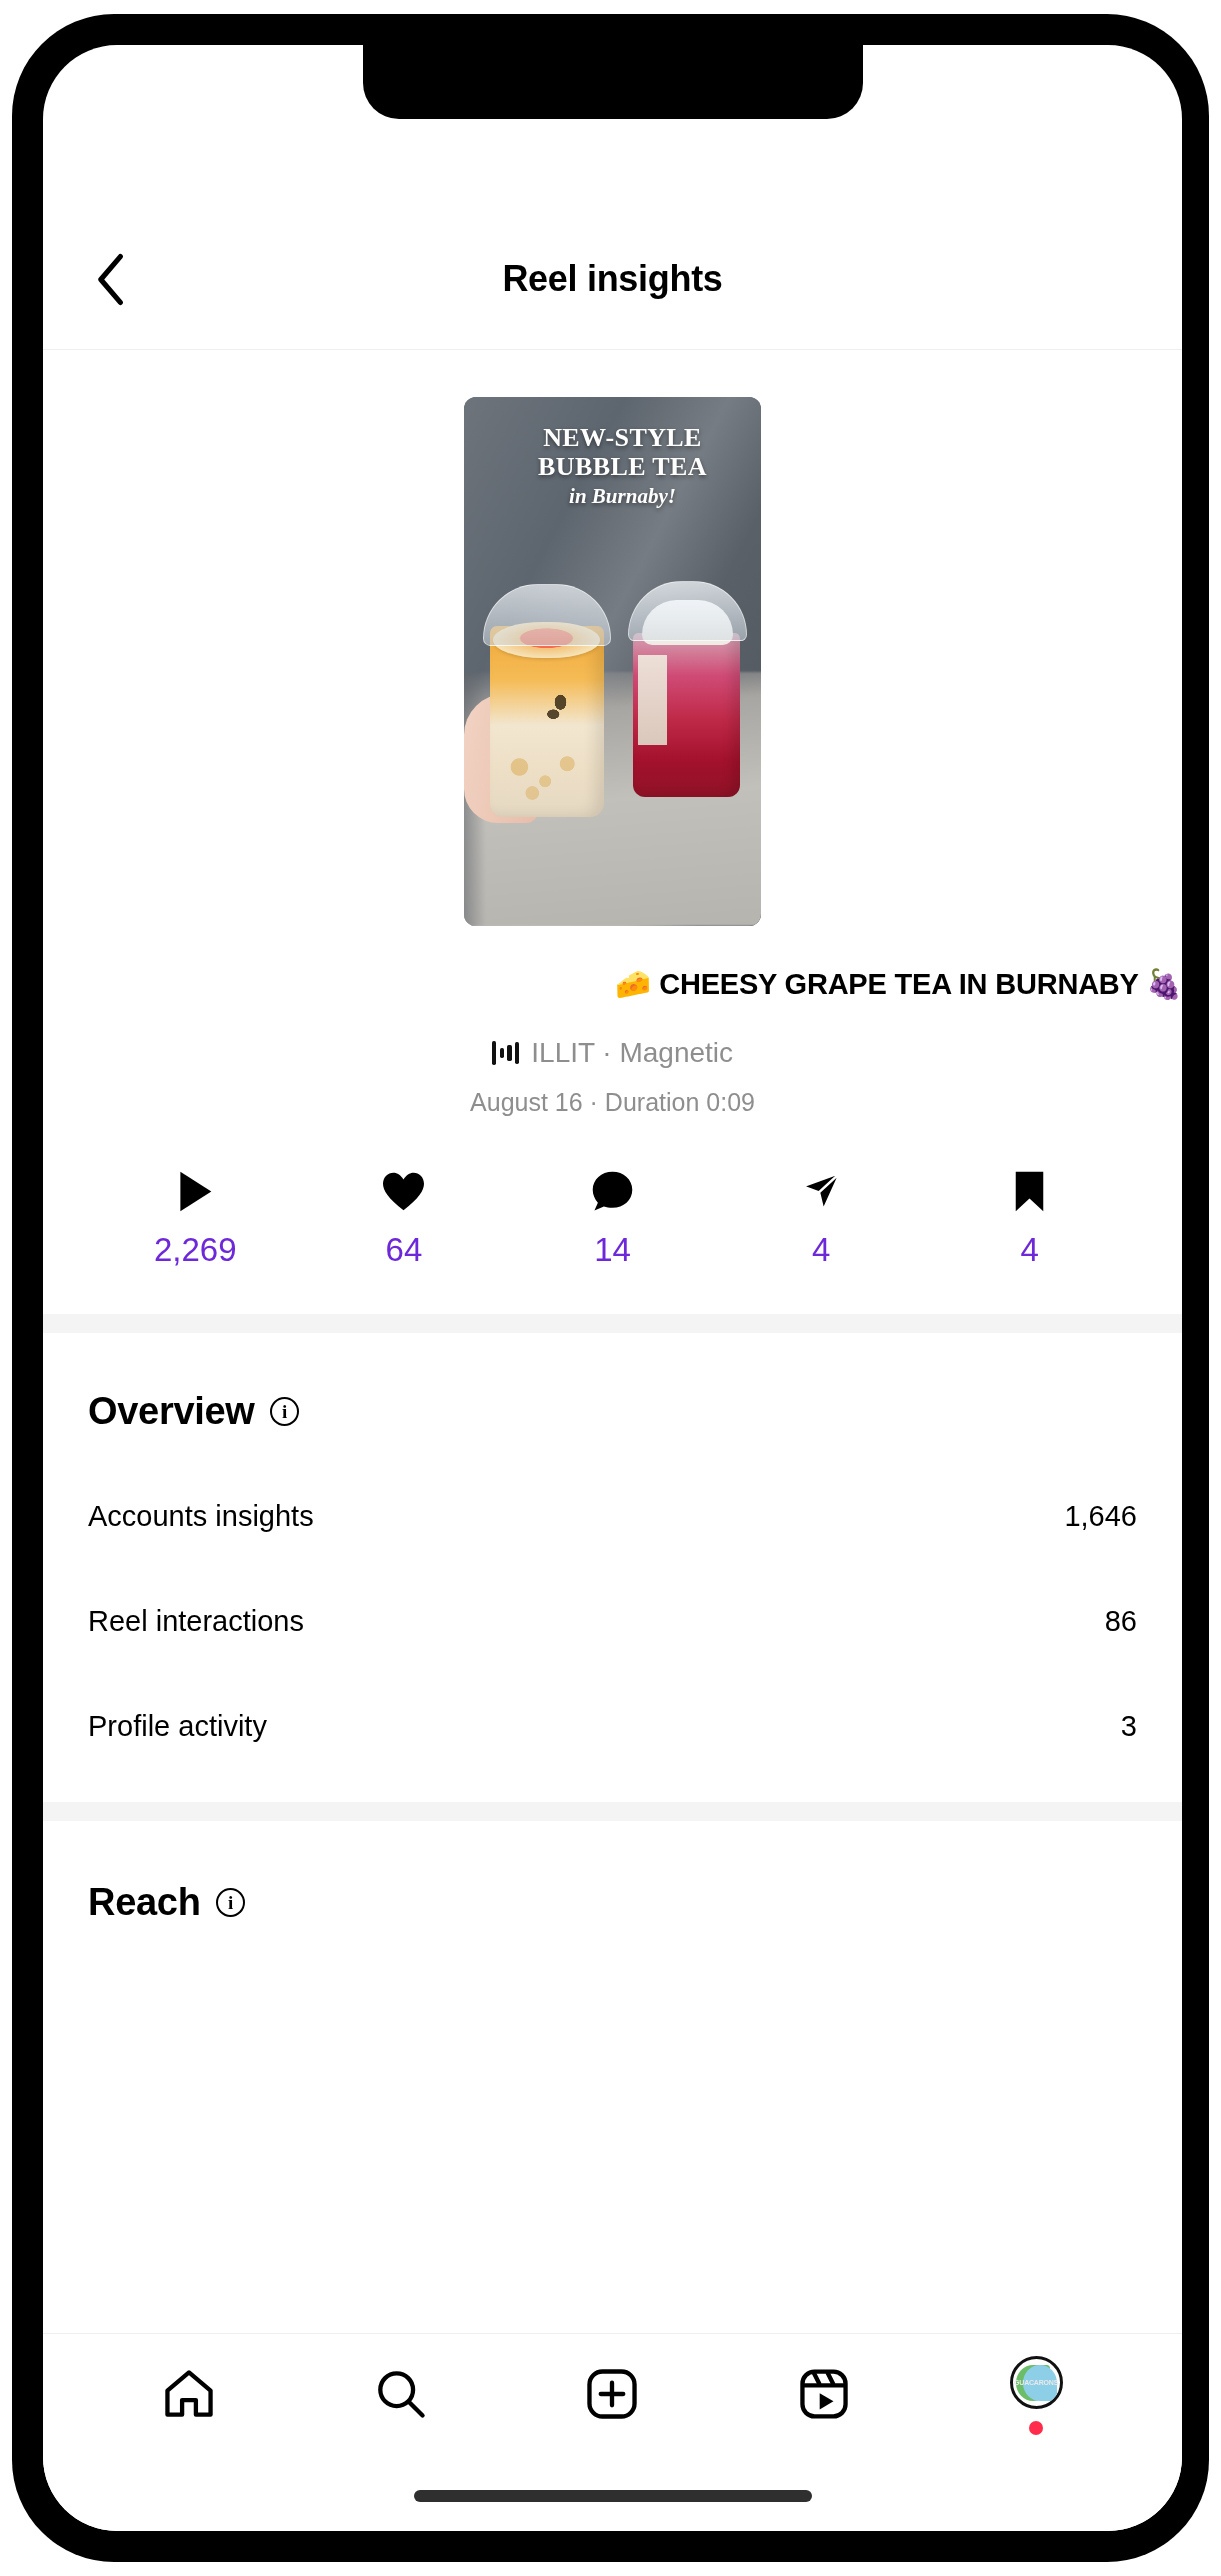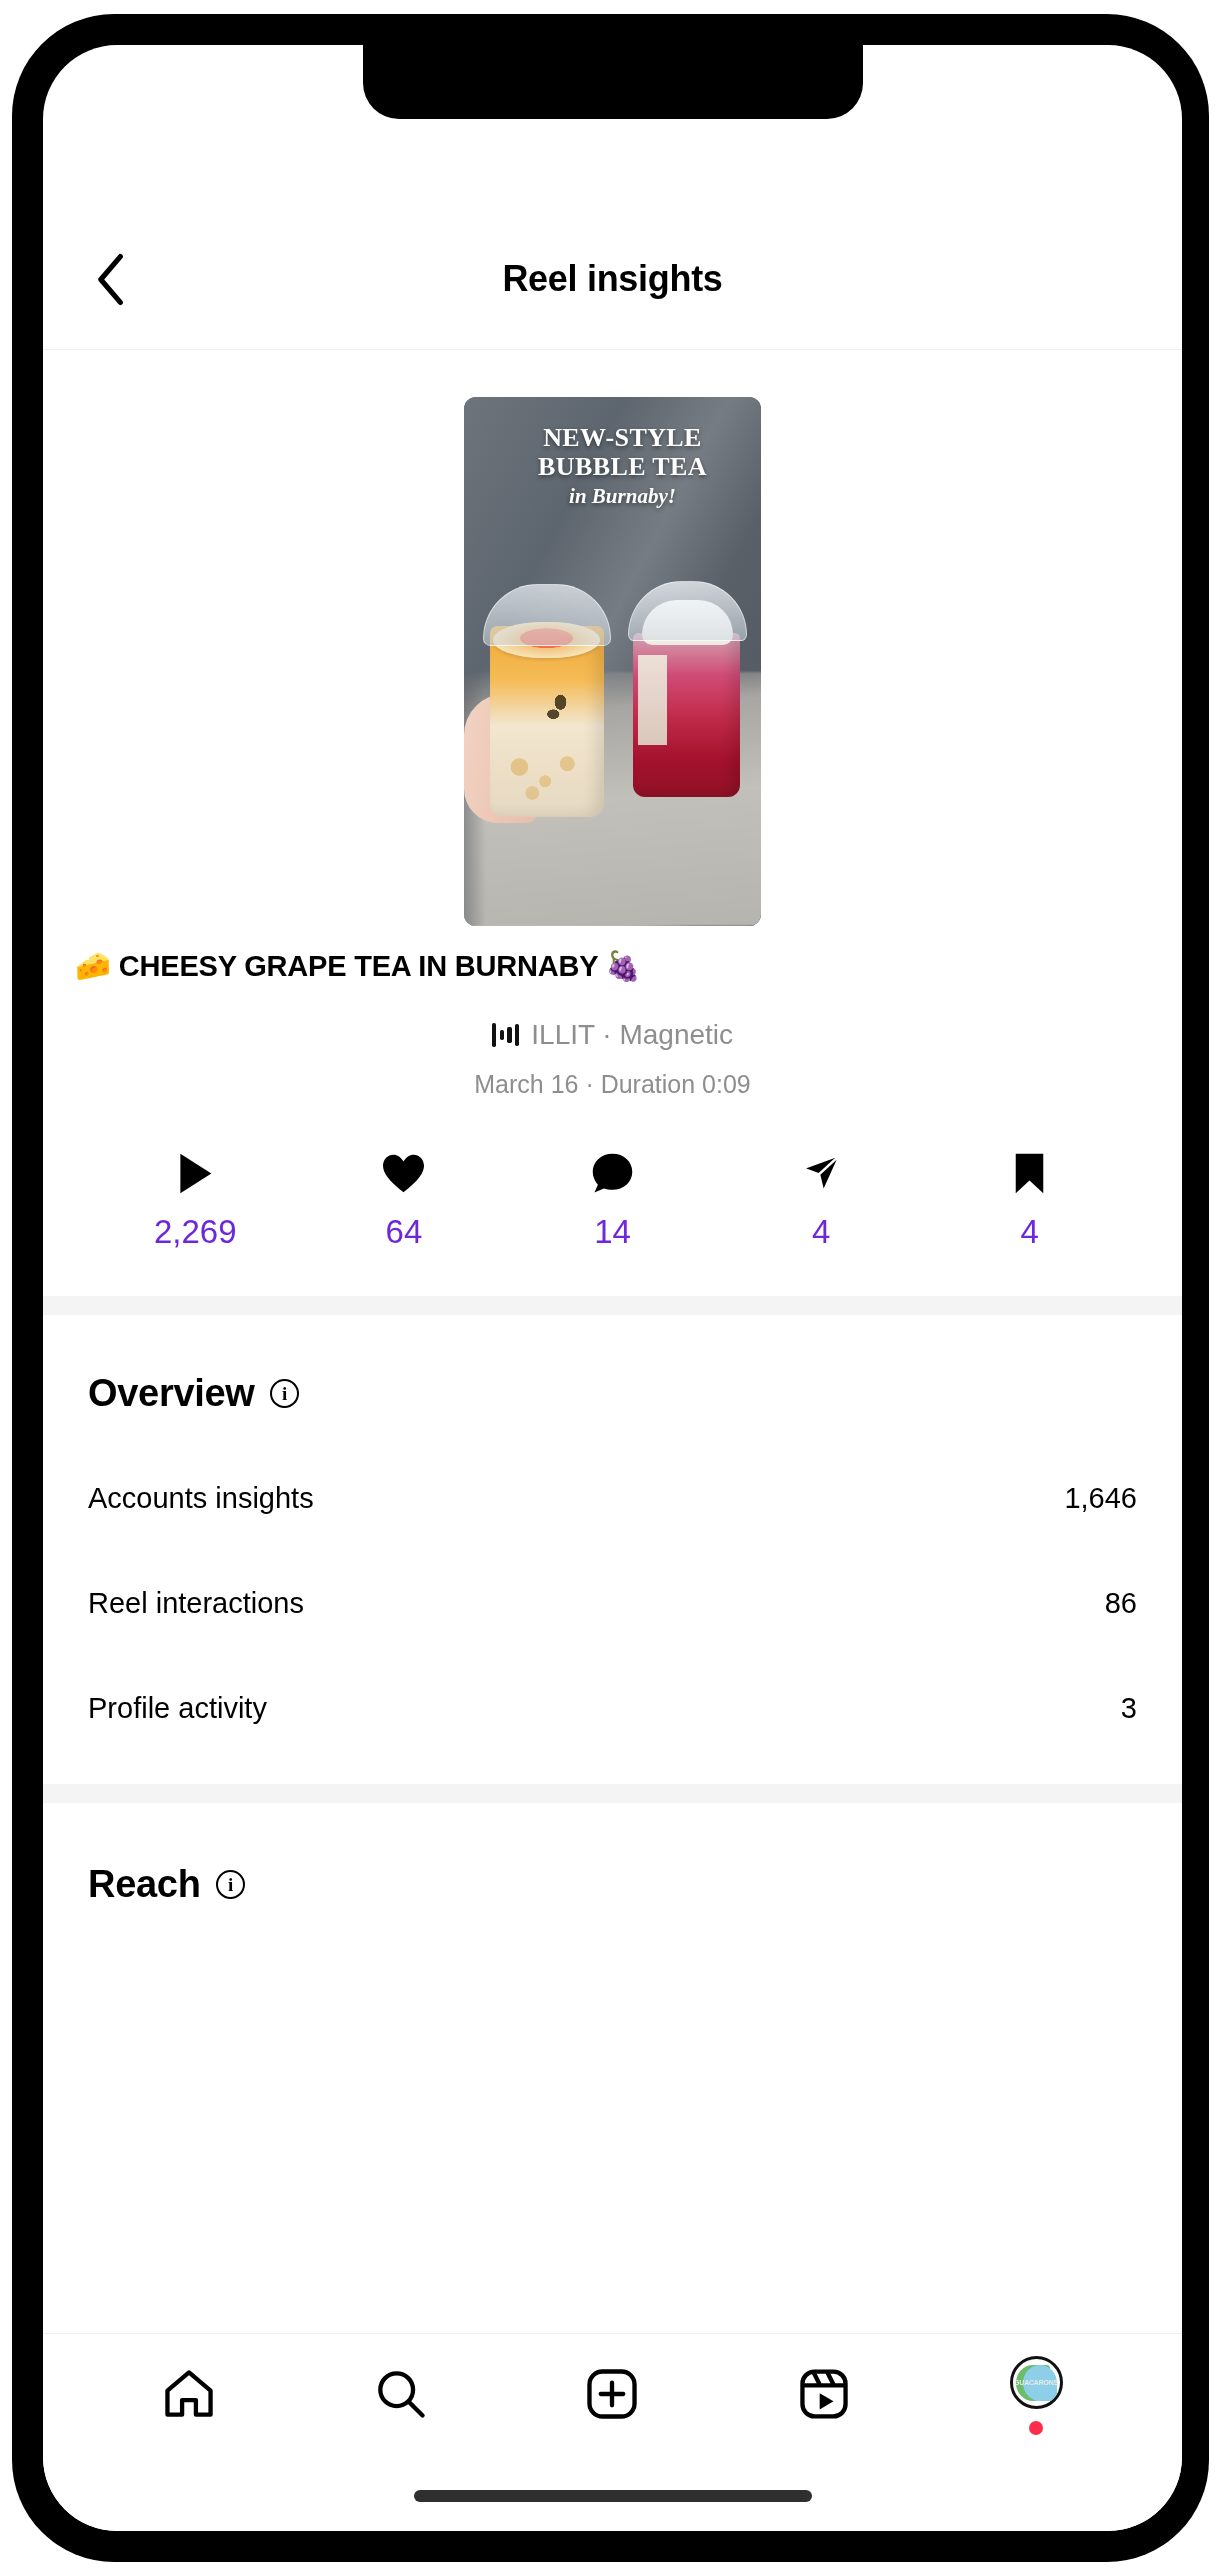--- a/index.html
+++ b/index.html
@@ -220,22 +220,22 @@
   }
   .cup-r .cream {
     position: absolute; top: 19px; left: 14px;
     width: 91px; height: 45px;
     border-radius: 47px 47px 14px 14px;
     background: linear-gradient(180deg, #ffffff, #efeae2);
   }
 
   
   .caption {
-    margin-top: 23px;
-    text-align: left;
+    margin-top: 41px;
+    text-align: right;
     font-size: 29px;
     font-weight: bold;
     color: #000000;
     letter-spacing: -0.2px;
     padding-left: 32px;
   }
   .music-row {
     margin-top: 36px;
     display: flex;
     align-items: center;
@@ -427,21 +427,21 @@
       <div class="music-row">
         <span class="eq">
           <i></i>
             <i></i>
             <i></i>
             <i></i>
         </span>
         <span>ILLIT · Magnetic</span>
       </div>
 
-      <div class="date-row">March 16 · Duration 0:09</div>
+      <div class="date-row">August 16 · Duration 0:09</div>
 
       <div class="metrics">
 
         <div class="metric">
           <div class="icon">
             <svg width="40" height="43" viewBox="0 0 46 50">
                 <path d="M6 2 L42 25 L6 48 Z" fill="#000"></path>
               </svg>
           </div>
           <div class="val">2,269</div>

